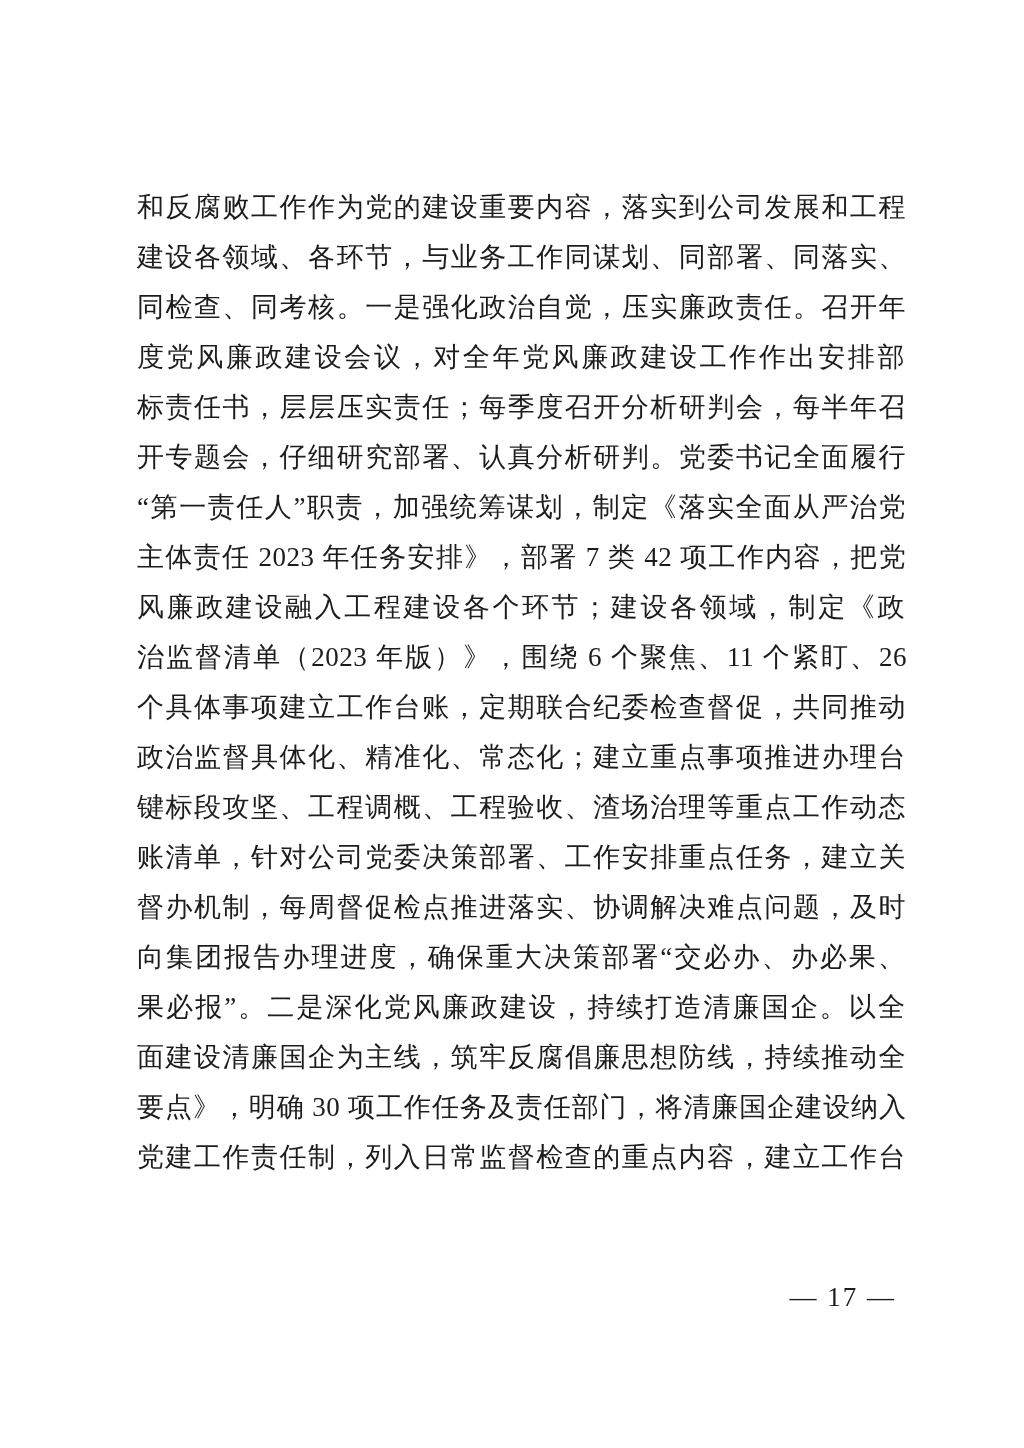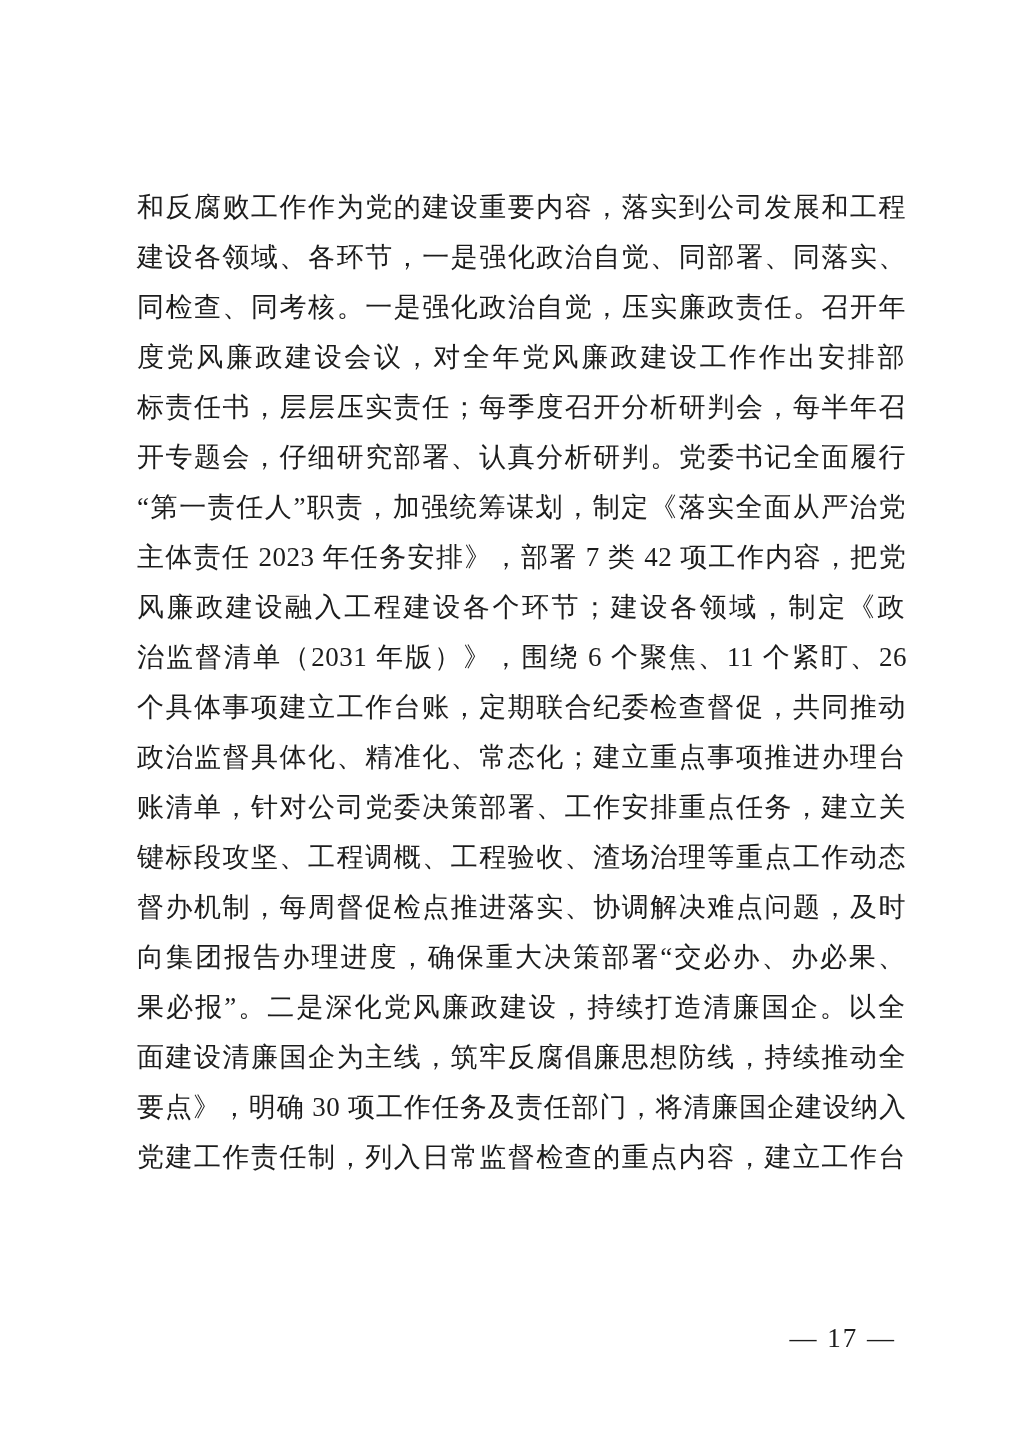--- a/index.html
+++ b/index.html
@@ -34,49 +34,49 @@
     color: #1c1c1c;
   }
   
   .text-line::after {
     content: "";
     display: inline-block;
     width: 0;
   }
   .page-footer {
     position: absolute;
-    top: 1322px;
+    top: 1281px;
     right: 128px;
     font-size: 27px;
     line-height: 32px;
     letter-spacing: 2px;
     color: #1c1c1c;
     text-align: right;
   }
 </style>
 </head>
 <body>
 
 <div class="page">
 
   <div class="text-block">
       <div class="text-line">和反腐败工作作为党的建设重要内容，落实到公司发展和工程</div>
-      <div class="text-line">建设各领域、各环节，一是强化政治自觉、同部署、同落实、</div>
+      <div class="text-line">建设各领域、各环节，与业务工作同谋划、同部署、同落实、</div>
       <div class="text-line">同检查、同考核。一是强化政治自觉，压实廉政责任。召开年</div>
       <div class="text-line">度党风廉政建设会议，对全年党风廉政建设工作作出安排部</div>
       <div class="text-line">标责任书，层层压实责任；每季度召开分析研判会，每半年召</div>
       <div class="text-line">开专题会，仔细研究部署、认真分析研判。党委书记全面履行</div>
       <div class="text-line">“第一责任人”职责，加强统筹谋划，制定《落实全面从严治党</div>
       <div class="text-line">主体责任 2023 年任务安排》，部署 7 类 42 项工作内容，把党</div>
       <div class="text-line">风廉政建设融入工程建设各个环节；建设各领域，制定《政</div>
-      <div class="text-line">治监督清单（2031 年版）》，围绕 6 个聚焦、11 个紧盯、26</div>
+      <div class="text-line">治监督清单（2023 年版）》，围绕 6 个聚焦、11 个紧盯、26</div>
       <div class="text-line">个具体事项建立工作台账，定期联合纪委检查督促，共同推动</div>
       <div class="text-line">政治监督具体化、精准化、常态化；建立重点事项推进办理台</div>
+      <div class="text-line">键标段攻坚、工程调概、工程验收、渣场治理等重点工作动态</div>
       <div class="text-line">账清单，针对公司党委决策部署、工作安排重点任务，建立关</div>
-      <div class="text-line">键标段攻坚、工程调概、工程验收、渣场治理等重点工作动态</div>
       <div class="text-line">督办机制，每周督促检点推进落实、协调解决难点问题，及时</div>
       <div class="text-line">向集团报告办理进度，确保重大决策部署“交必办、办必果、</div>
       <div class="text-line">果必报”。二是深化党风廉政建设，持续打造清廉国企。以全</div>
       <div class="text-line">面建设清廉国企为主线，筑牢反腐倡廉思想防线，持续推动全</div>
       <div class="text-line">要点》，明确 30 项工作任务及责任部门，将清廉国企建设纳入</div>
       <div class="text-line">党建工作责任制，列入日常监督检查的重点内容，建立工作台</div>
     </div>
 
   <div class="page-footer">— 17 —</div>
 

